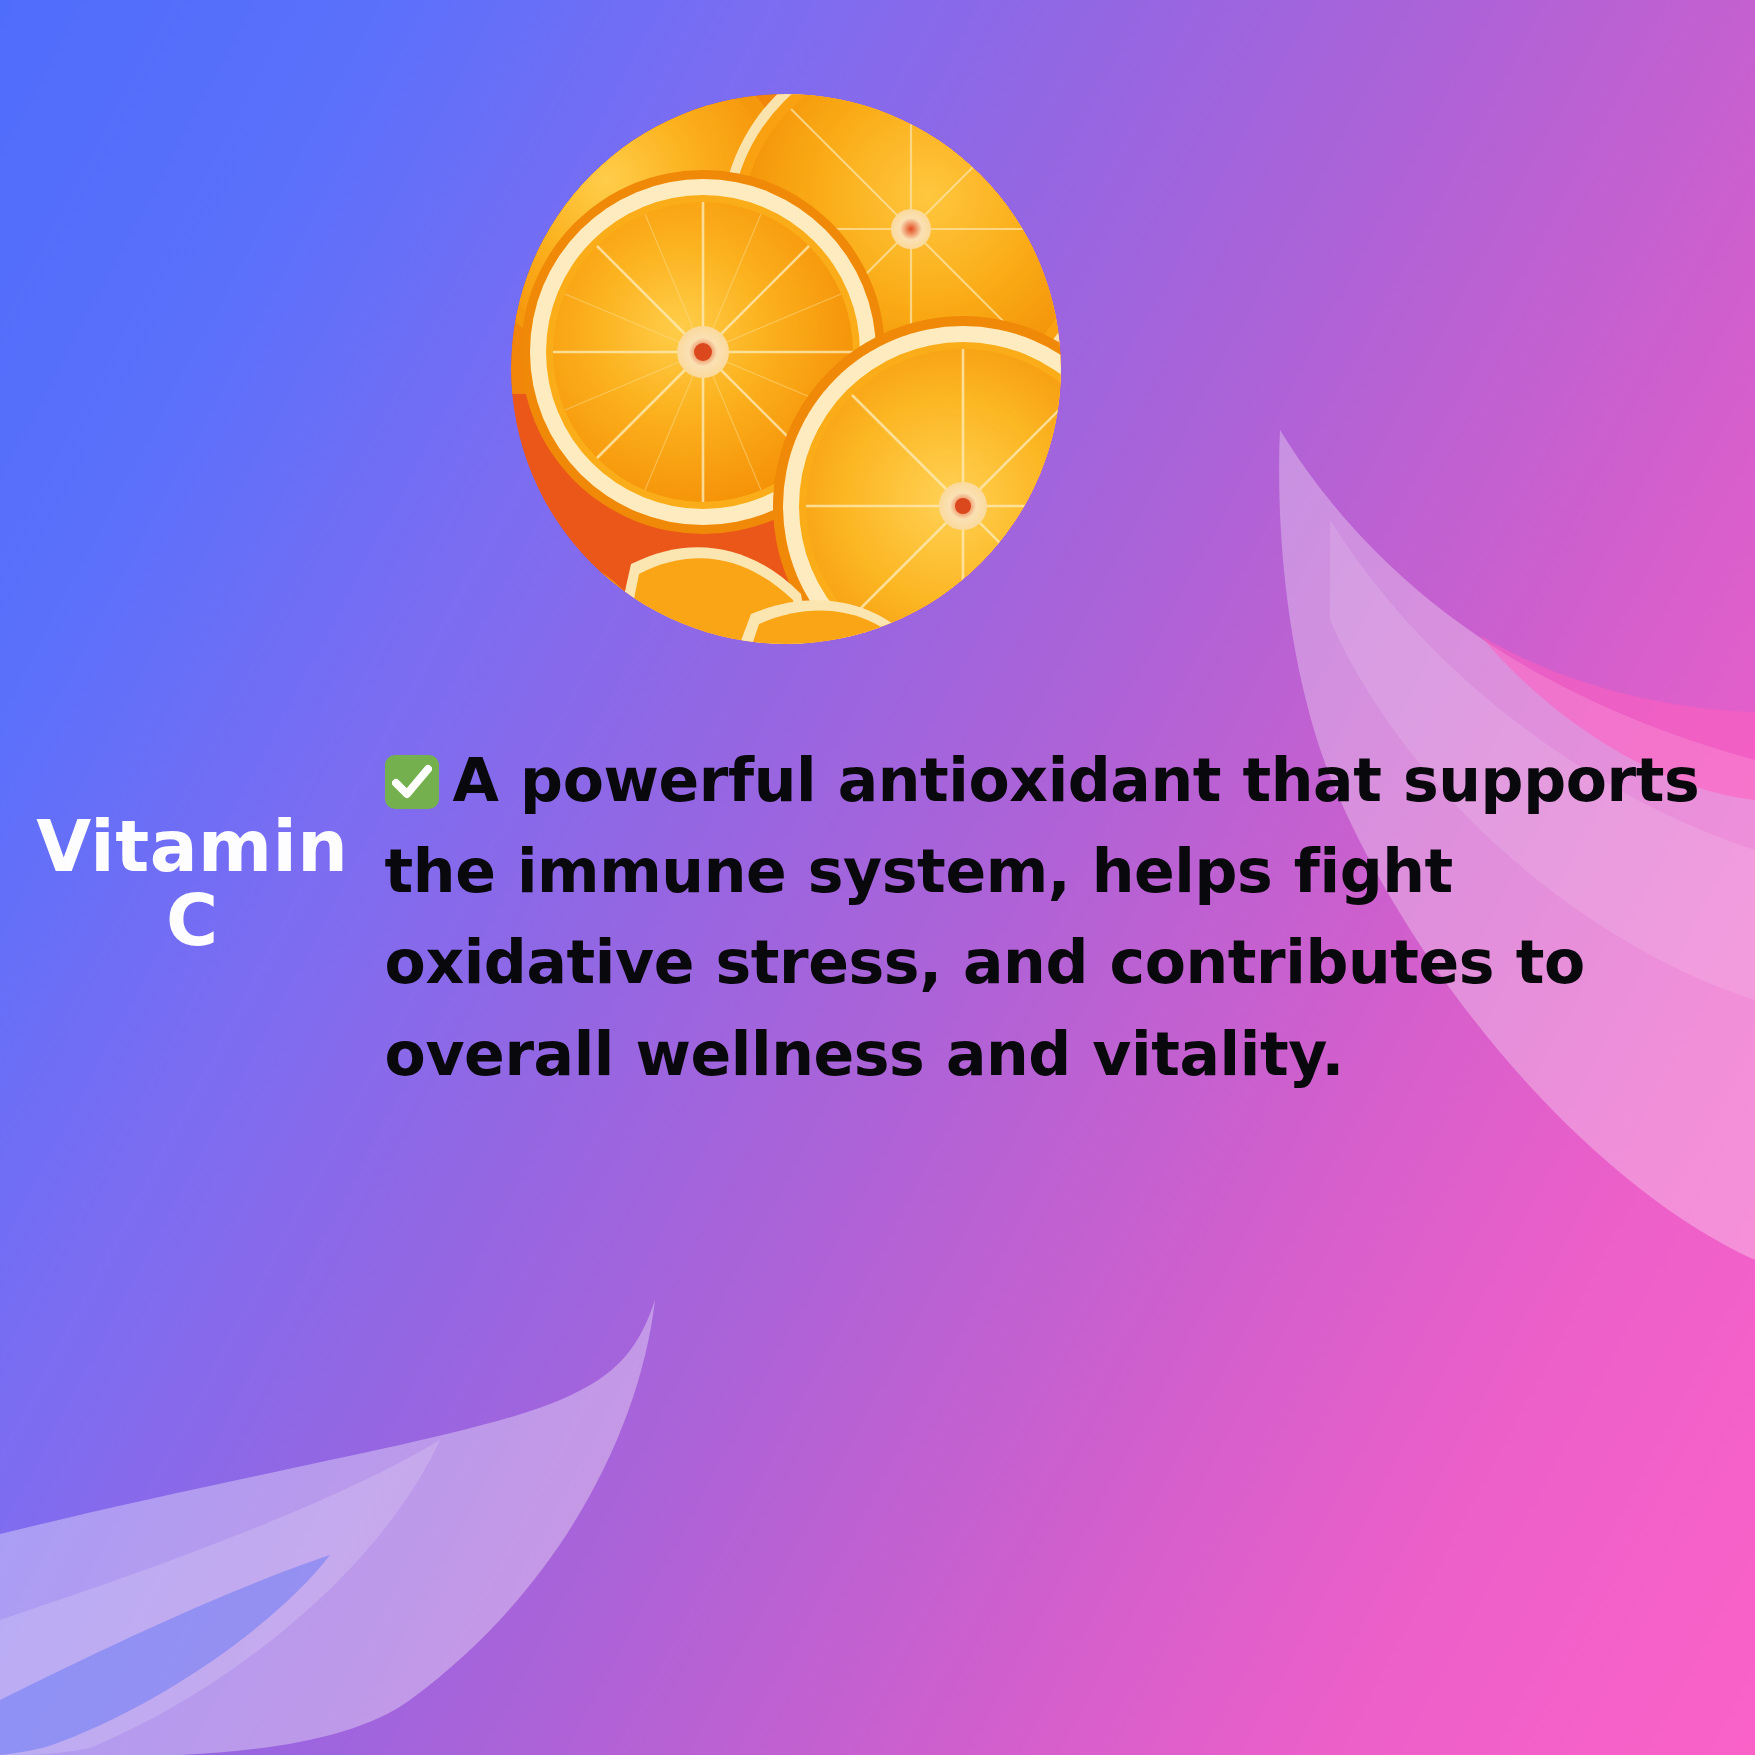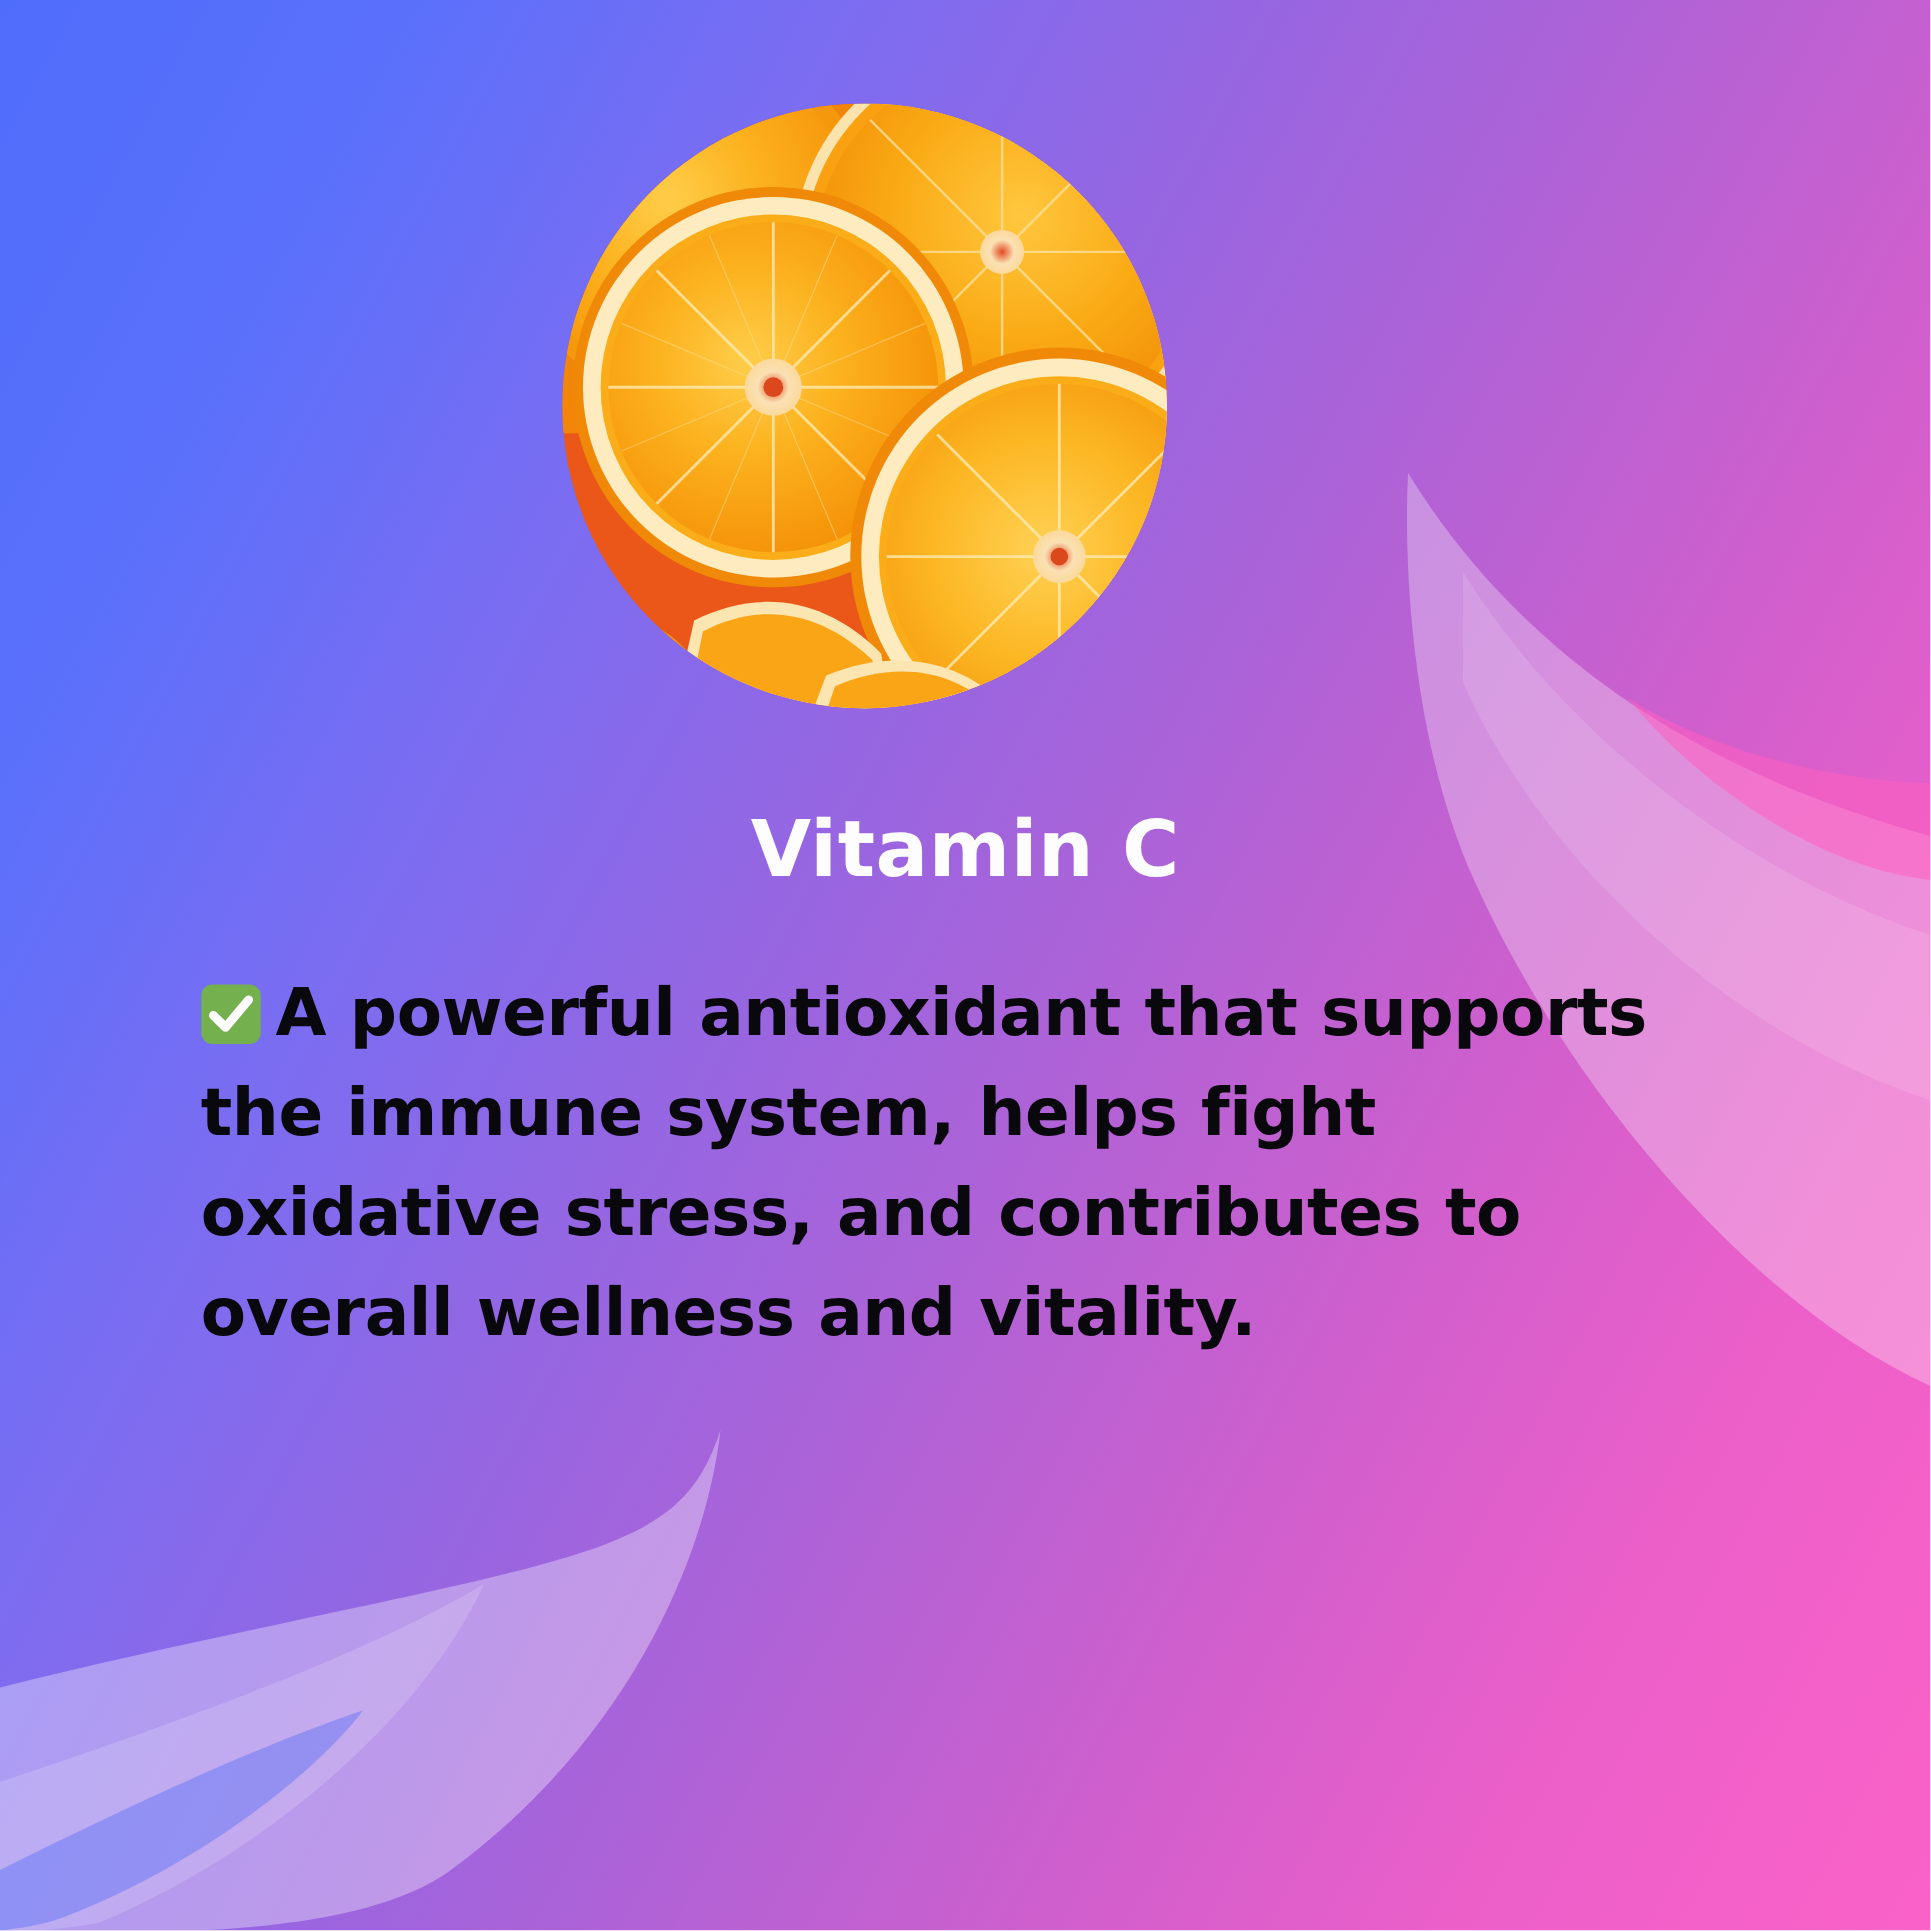--- a/index.html
+++ b/index.html
@@ -37,21 +37,21 @@
     border-radius:50%;
     overflow:hidden;
   }
   .hero-svg{ display:block; width:550px; height:550px; }
 
   
   .content{
     position:absolute;
     left:0; right:0; top:735px;
     display:flex;
-    flex-direction:column;
+    flex-direction:row;
     align-items:center;
   }
   .title{
     font-family:"DejaVu Sans", sans-serif;
     font-weight:700;
     font-size:71px;
     letter-spacing:0.5px;
     color:#fdfcff;
     line-height:1.05;
     text-align:center;

